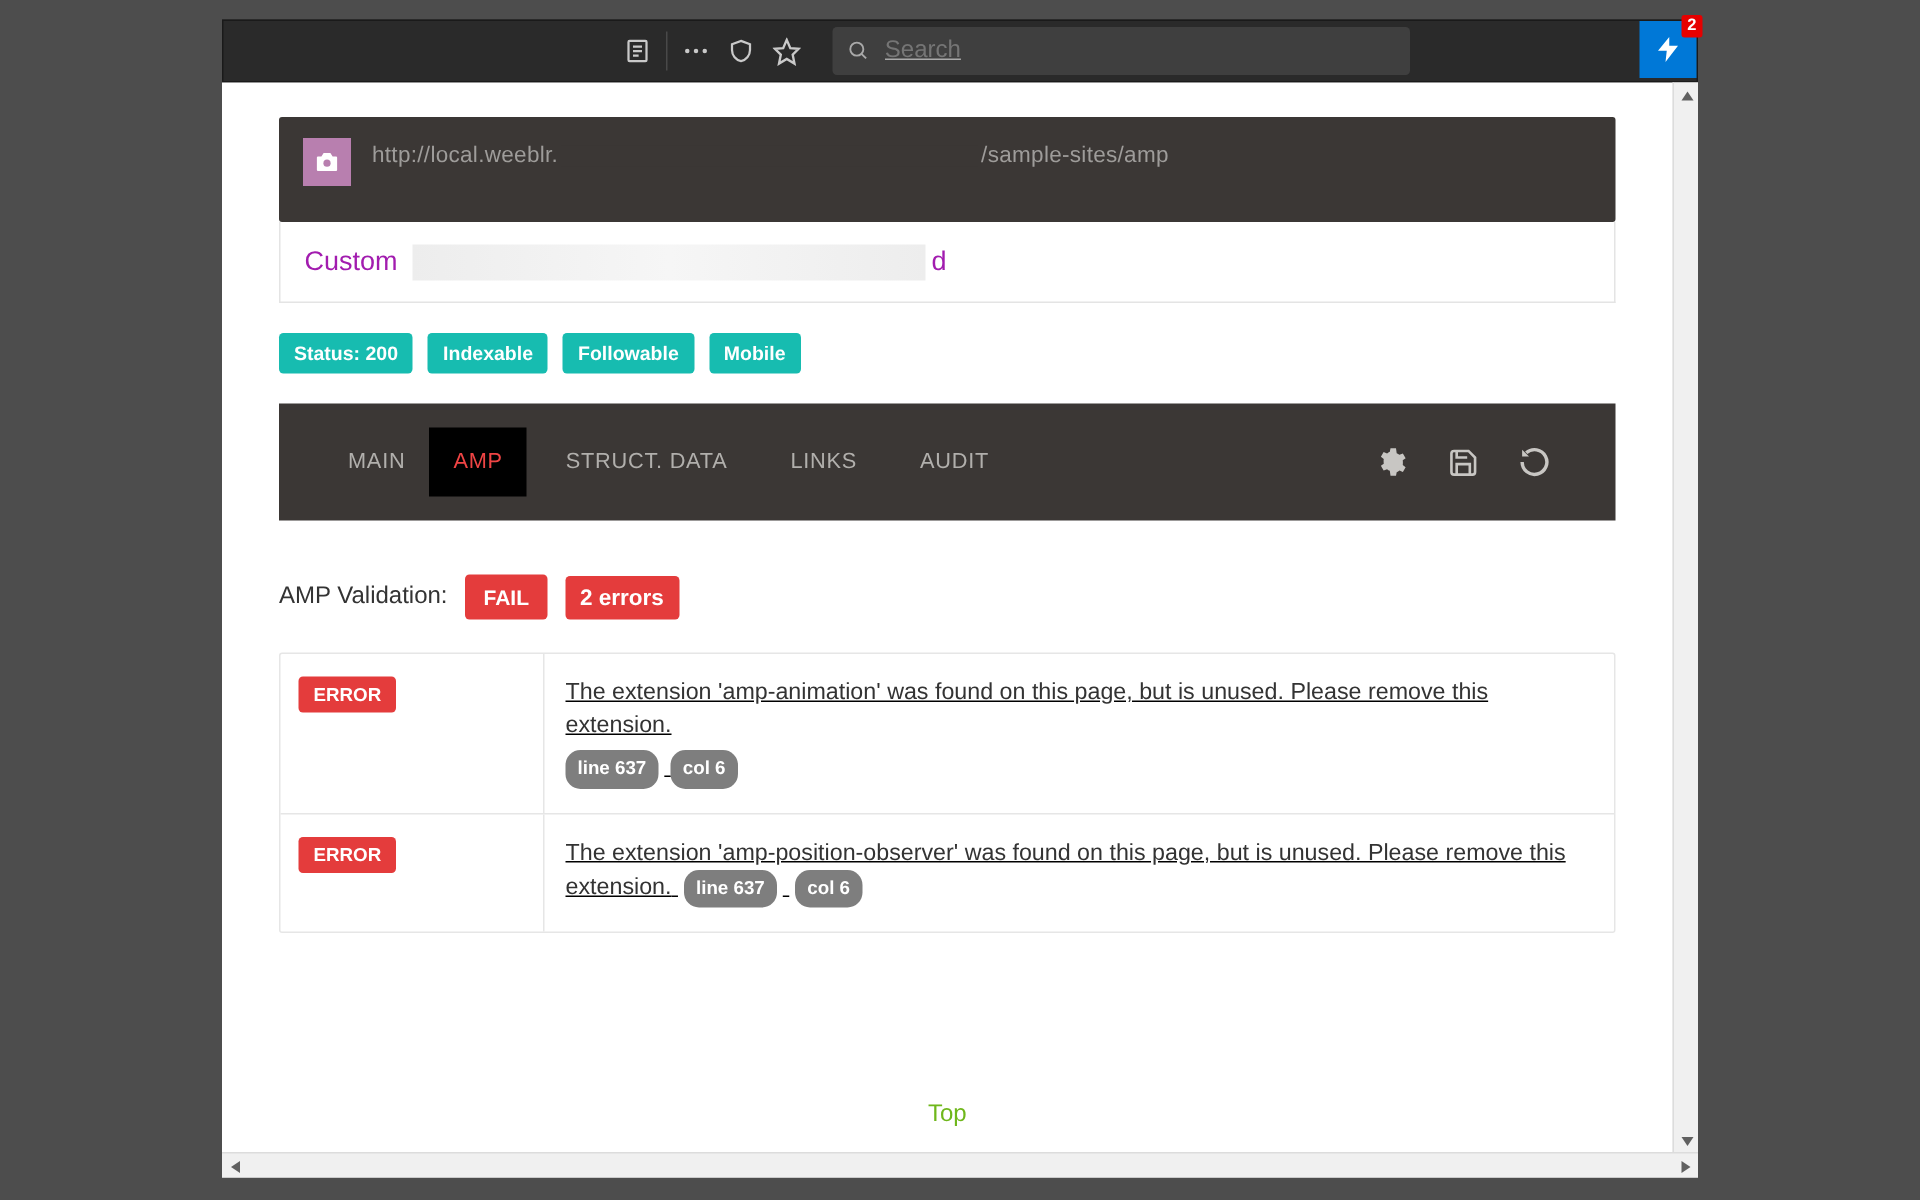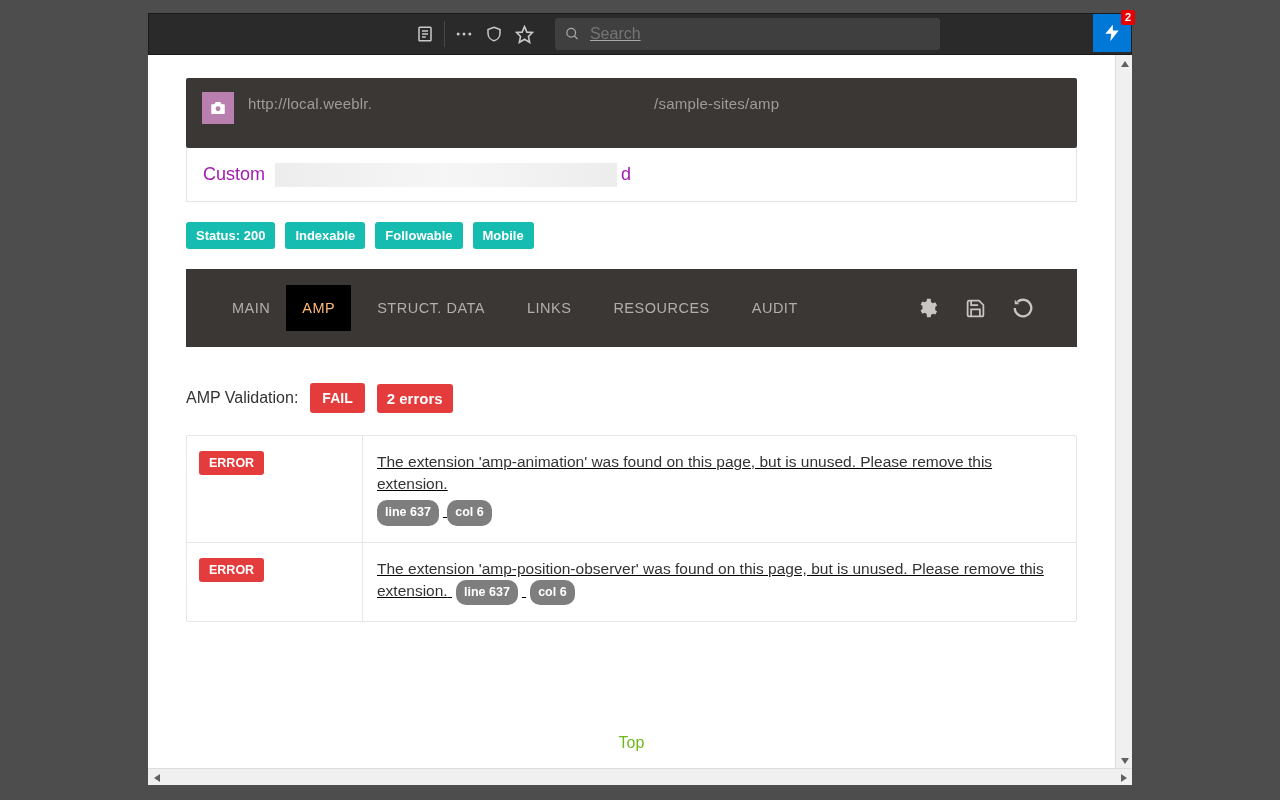--- a/index.html
+++ b/index.html
@@ -102,21 +102,21 @@
   }
 
   .tabbar {
     background:#3b3735; margin-top:20px; height:78px; display:flex; align-items:center;
     padding: 0 30px;
   }
   .tabbar .tab {
     color:#b1afac; font-size:14.5px; letter-spacing:0.5px; padding:0 16px; height:46px;
     display:flex; align-items:center; cursor:pointer;
   }
-  .tabbar .tab.active { background:#000; color:#fdba74; }
+  .tabbar .tab.active { background:#000; color:#ef4444; }
   .tabbar .gap { margin-left:10px; }
   .tabbar .spacer { flex:1; }
   .tabbar .tool {
     width:48px; height:46px; display:flex; align-items:center; justify-content:center;
     color:#c8c6c3; cursor:pointer;
   }
 
   .valid-row {
     margin-top:36px; display:flex; align-items:center; gap:12px; font-size:16px; color:#333;
   }
@@ -225,21 +225,20 @@
       <span class="badge">Indexable</span>
       <span class="badge">Followable</span>
       <span class="badge">Mobile</span>
     </div>
 
     <div class="tabbar">
       <div class="tab">MAIN</div>
       <div class="tab active">AMP</div>
       <div class="tab gap">STRUCT. DATA</div>
       <div class="tab gap">LINKS</div>
-      <div class="tab gap">RESOURCES</div>
       <div class="tab gap">AUDIT</div>
       <div class="spacer"></div>
       <div class="tool">
         <svg width="22" height="22" viewBox="0 0 24 24" fill="currentColor">
             <path d="M12 8a4 4 0 1 0 0 8 4 4 0 0 0 0-8zm9 4a7.9 7.9 0 0 0-.1-1.2l2.1-1.6-2-3.4-2.5 1a7.6 7.6 0 0 0-2-1.2L16 2h-4l-.5 2.6a7.6 7.6 0 0 0-2 1.2l-2.5-1-2 3.4 2.1 1.6A8 8 0 0 0 7 12c0 .4 0 .8.1 1.2l-2.1 1.6 2 3.4 2.5-1c.6.5 1.3.9 2 1.2L12 22h4l.5-2.6c.7-.3 1.4-.7 2-1.2l2.5 1 2-3.4-2.1-1.6c.1-.4.1-.8.1-1.2z"></path>
           </svg>
       </div>
       <div class="tool">
         <svg width="21" height="21" viewBox="0 0 24 24" fill="none" stroke="currentColor" stroke-width="2">
             <path d="M19 21H5a2 2 0 0 1-2-2V5a2 2 0 0 1 2-2h11l5 5v11a2 2 0 0 1-2 2z"></path>

